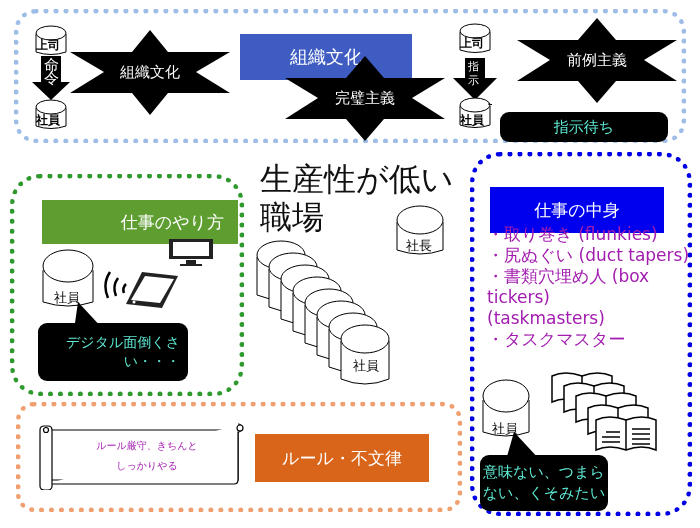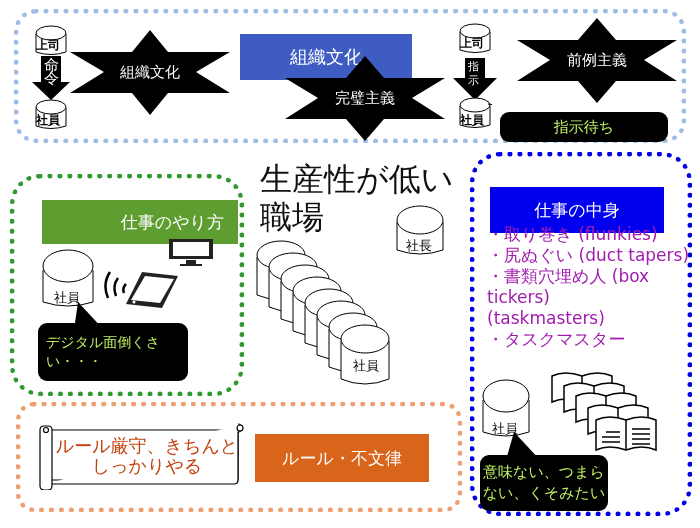--- a/index.html
+++ b/index.html
@@ -2,21 +2,21 @@
 <html><head>
 <meta charset="utf-8">
 <style>
   html, body { margin:0; padding:0; background:#ffffff; }
   body { width:700px; height:528px; position:relative; overflow:hidden;
          font-family:"DejaVu Sans", "Liberation Sans", sans-serif; }
   .abs { position:absolute; }
   .frame { position:absolute; border-style:dotted; box-sizing:border-box; }
   .label-box { position:absolute; color:#fff; display:flex; align-items:center; justify-content:center; box-sizing:border-box;margin-top:20px; }
   .star-text { position:absolute; color:#fff; font-size:15px; display:flex; align-items:center; justify-content:center; }
-  .callout { position:absolute; background:#000; color:#bef264; border-radius:9px; font-size:14px; line-height:19px; text-align:left; box-sizing:border-box; display:flex; align-items:center; justify-content:center; }
+  .callout { position:absolute; background:#000; color:#5eead4; border-radius:9px; font-size:14px; line-height:19px; text-align:right; box-sizing:border-box; display:flex; align-items:center; justify-content:center; }
   .bullet { font-size:17px; line-height:21px; color:#a21caf; white-space:nowrap; }
 </style>
 </head>
 <body>
 
 <div class="frame" style="left:14px;top:9px;width:672px;height:134px;border:5px dotted #9dbde6;border-radius:22px;"></div>
 
 <div class="label-box" style="left:240px;top:14px;width:172px;height:46px;background:#3e5cc1;font-size:18px;">
   <span>組織文化</span>
 </div>
@@ -227,16 +227,16 @@
 
 <svg class="abs" style="left:34px;top:420px;" width="214" height="70" viewBox="0 0 214 70">
   <g fill="#fff" stroke="#000" stroke-width="1.2">
     <path d="M10,10 L204,10 L204,60 L10,60 Z"></path>
     <path d="M204,4 A4,4 0 1 1 204,12 L204,60 Q204,64 200,64 L14,64"></path>
     <path d="M6,10 Q6,6 10,6 L14,6 Q18,6 18,10 L18,66 Q18,70 14,70 L10,70 Q6,70 6,66 Z"></path>
     <circle cx="206" cy="8" r="3"></circle>
     <circle cx="12" cy="10" r="2.5"></circle>
   </g>
 </svg>
-<div class="abs" style="left:52px;top:436px;width:190px;text-align:center;font-size:18px;line-height:20px;color:#c2410c;">
+<div class="abs" style="left:52px;top:436px;width:190px;text-align:center;font-size:10px;line-height:20px;color:#a21caf;">
   <div>ルール厳守、きちんと</div>
   <div>しっかりやる</div>
 </div>
 
 </body></html>

